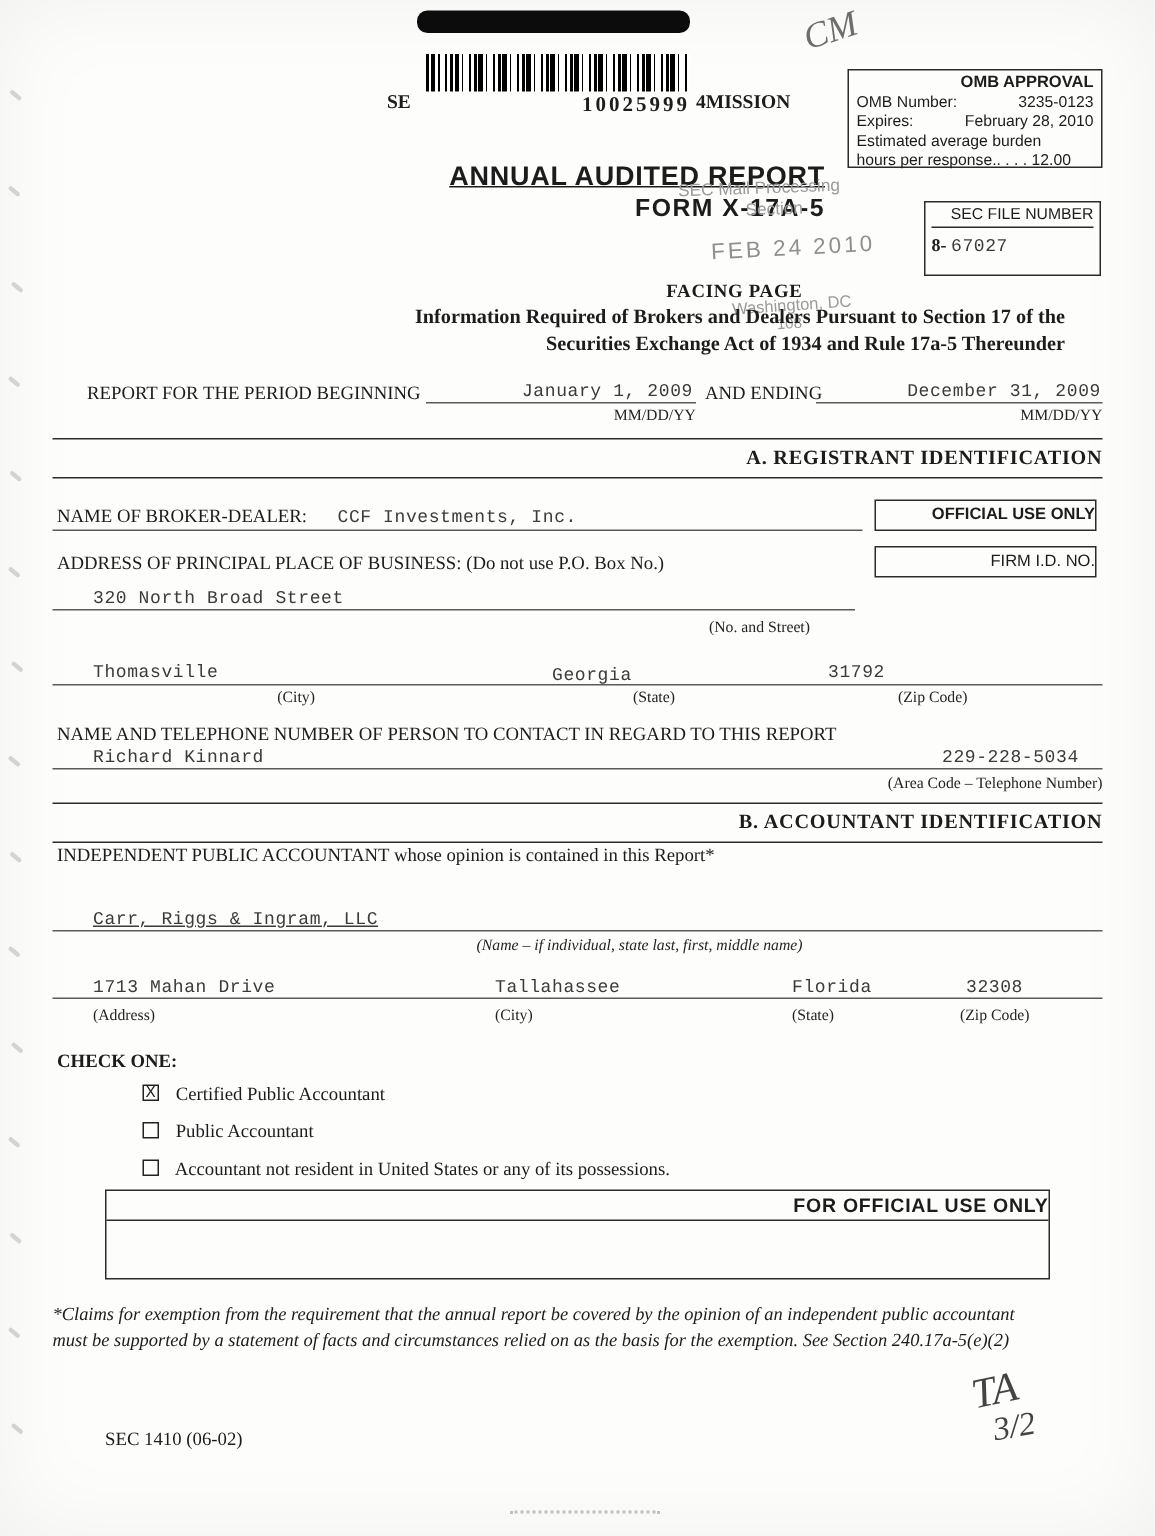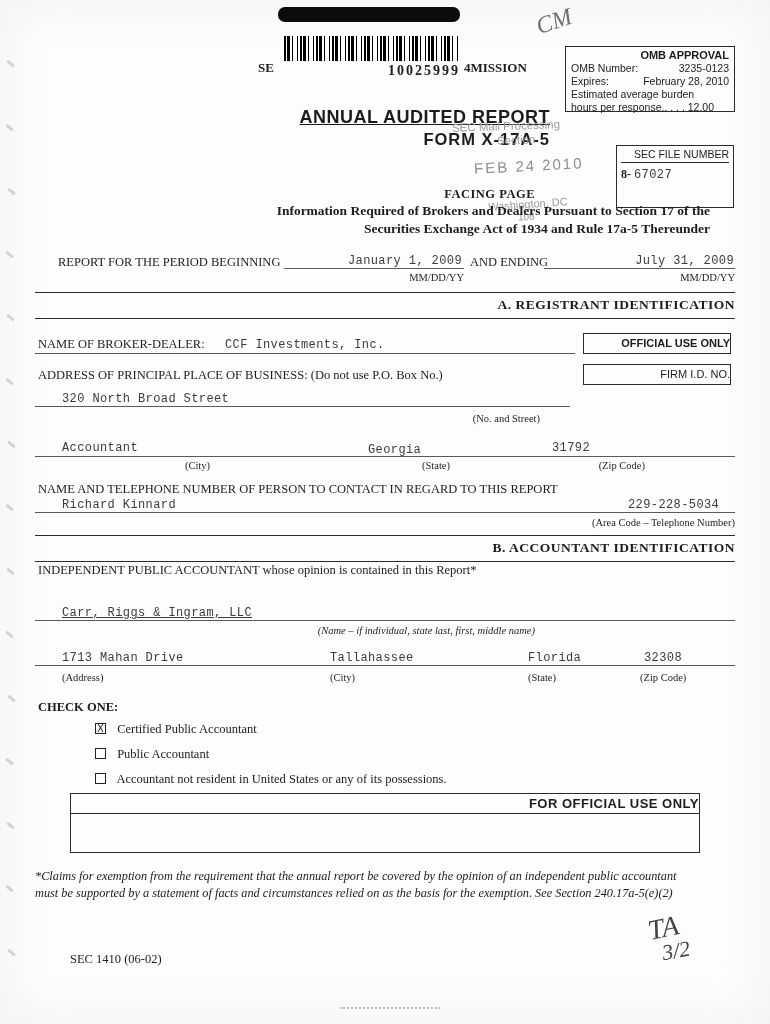--- a/index.html
+++ b/index.html
@@ -86,37 +86,37 @@
 
   <div class="abs sans bold center" style="left:230px; top:107px; width:320px; font-size:18px; letter-spacing:.5px;text-decoration:underline;">ANNUAL AUDITED REPORT</div>
   <div class="abs sans bold center" style="left:230px; top:130px; width:320px; font-size:16.5px; letter-spacing:1px;">FORM X-17A-5</div>
 
   <div class="abs stamp" style="left:452px; top:120px; font-size:11.5px; transform:rotate(-2deg);">SEC Mail Processing</div>
   <div class="abs stamp" style="left:497px; top:134px; font-size:11.5px; transform:rotate(-2deg);">Section</div>
   <div class="abs stamp" style="left:474px; top:157px; font-size:15px; letter-spacing:2px; transform:rotate(-3deg); color:#8f8f8f;">FEB 24 2010</div>
   <div class="abs stamp" style="left:488px; top:198px; font-size:11px; transform:rotate(-4deg);">Washington, DC</div>
   <div class="abs stamp" style="left:518px; top:211px; font-size:10px; transform:rotate(-4deg);">108</div>
 
-  <div class="abs boxed" style="left:616px; top:145px; width:118px; height:63px; padding:2px 4px;">
+  <div class="abs boxed" style="left:616px; top:134px; width:118px; height:50px; padding:2px 4px;">
     <div class="center sans" style="font-size:10.5px; border-bottom:1px solid #2b2b2b; padding-bottom:2px;">SEC FILE NUMBER</div>
     <div style="padding-top:4px; font-size:12px;">
       <span class="bold">8-</span>
       <span class="typed">67027</span>
     </div>
   </div>
 
   <div class="abs bold center serif" style="left:235px; top:187px; width:300px; font-size:12.5px; letter-spacing:.5px;">FACING PAGE</div>
   <div class="abs bold center serif" style="left:60px; top:203px; width:650px; font-size:13.5px;">Information Required of Brokers and Dealers Pursuant to Section 17 of the</div>
   <div class="abs bold center serif" style="left:60px; top:221px; width:650px; font-size:13.5px;">Securities Exchange Act of 1934 and Rule 17a-5 Thereunder</div>
 
   <div class="abs lbl" style="left:58px; top:255px;">REPORT FOR THE PERIOD BEGINNING</div>
   <div class="abs typed center" style="left:286px; top:254px; width:176px;">January 1, 2009</div>
   <div class="abs fill" style="left:284px; top:253px; width:180px; height:16px;"></div>
   <div class="abs lbl" style="left:470px; top:255px;">AND ENDING</div>
-  <div class="abs typed center" style="left:546px; top:254px; width:188px;">July 31, 2009</div>
+  <div class="abs typed center" style="left:546px; top:254px; width:188px;">December 31, 2009</div>
   <div class="abs fill" style="left:544px; top:253px; width:191px; height:16px;"></div>
   <div class="abs caption center" style="left:284px; top:272px; width:180px;">MM/DD/YY</div>
   <div class="abs caption center" style="left:544px; top:272px; width:191px;">MM/DD/YY</div>
 
   <div class="abs rule" style="left:35px; top:292px; width:700px;"></div>
   <div class="abs bold center serif" style="left:35px; top:297px; width:700px; font-size:13.5px; letter-spacing:.5px;">A. REGISTRANT IDENTIFICATION</div>
   <div class="abs rule" style="left:35px; top:318px; width:700px;"></div>
 
   <div class="abs lbl" style="left:38px; top:337px;">NAME OF BROKER-DEALER:</div>
   <div class="abs typed" style="left:225px; top:338px;">CCF Investments, Inc.</div>
@@ -126,21 +126,21 @@
   <div class="abs boxed sans center" style="left:583px; top:364px; width:148px; height:21px; font-size:11px; line-height:19px;">FIRM I.D. NO.</div>
 
   <div class="abs lbl" style="left:38px; top:368px;">
     <span>ADDRESS OF PRINCIPAL PLACE OF BUSINESS:</span>
     <span>(Do not use P.O. Box No.)</span>
   </div>
   <div class="abs typed" style="left:62px; top:392px;">320 North Broad Street</div>
   <div class="abs fill" style="left:35px; top:392px; width:535px; height:15px;"></div>
   <div class="abs caption center" style="left:240px; top:413px; width:300px;">(No. and Street)</div>
 
-  <div class="abs typed" style="left:62px; top:441px;">Accountant</div>
+  <div class="abs typed" style="left:62px; top:441px;">Thomasville</div>
   <div class="abs typed" style="left:368px; top:443px;">Georgia</div>
   <div class="abs typed" style="left:552px; top:441px;">31792</div>
   <div class="abs fill" style="left:35px; top:442px; width:700px; height:15px;"></div>
   <div class="abs caption center" style="left:60px; top:460px; width:150px;">(City)</div>
   <div class="abs caption center" style="left:330px; top:460px; width:120px;">(State)</div>
   <div class="abs caption center" style="left:545px; top:460px; width:100px;">(Zip Code)</div>
 
   <div class="abs lbl" style="left:38px; top:482px;">NAME AND TELEPHONE NUMBER OF PERSON TO CONTACT IN REGARD TO THIS REPORT</div>
   <div class="abs typed" style="left:62px; top:498px;">Richard Kinnard</div>
   <div class="abs typed" style="left:628px; top:498px;">229-228-5034</div>

